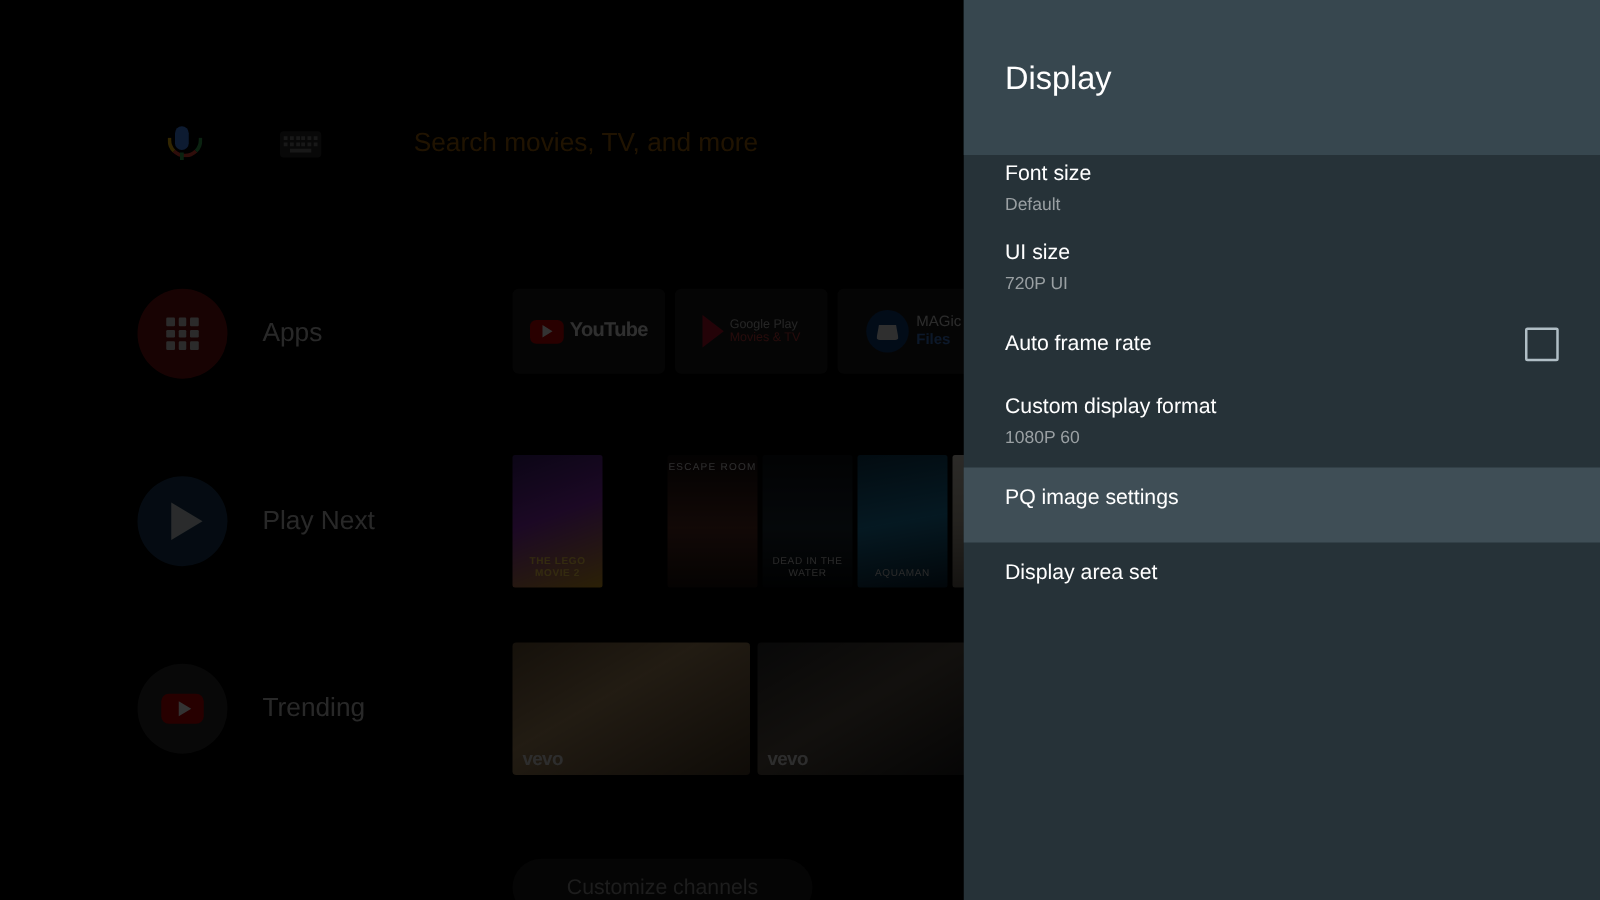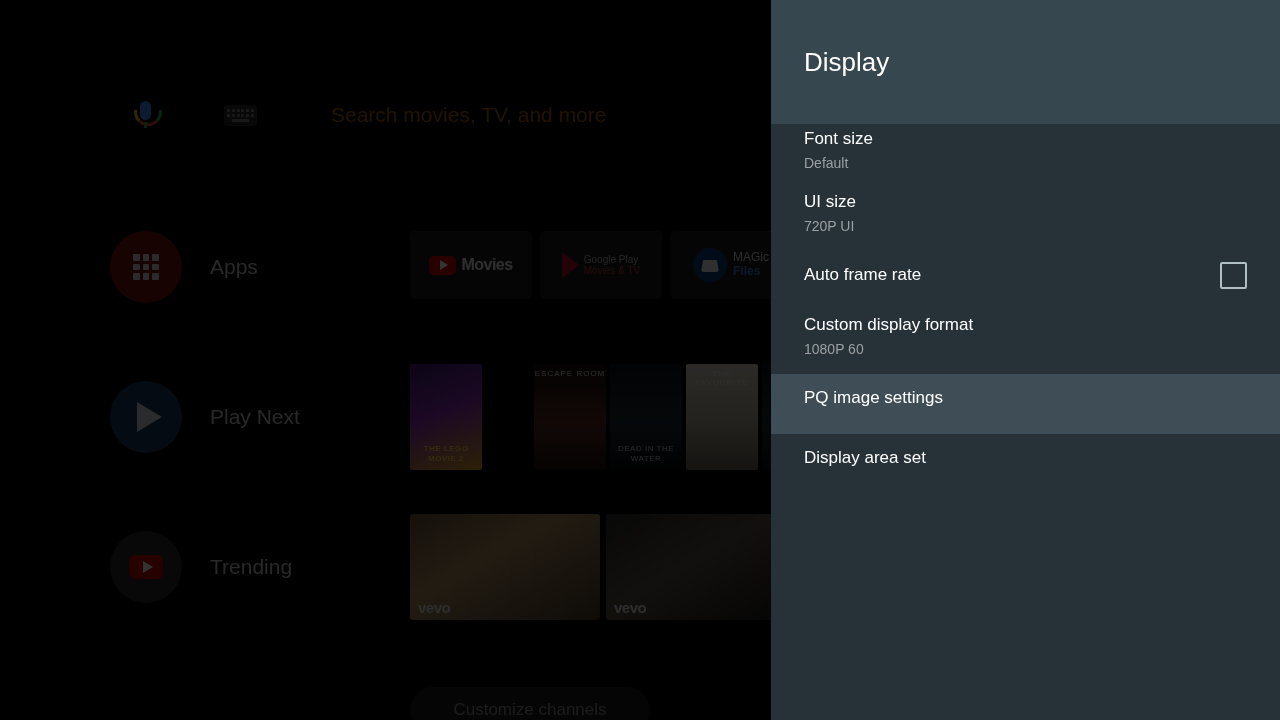--- a/index.html
+++ b/index.html
@@ -420,21 +420,21 @@
             <i></i>
           </div>
       </div>
       <div class="chan-label">Apps</div>
       <div class="tile-strip" style="top:0;">
         <div class="app-tile">
           <div class="yt-logo">
             <div class="badge">
                 <div class="tri"></div>
               </div>
-            <div class="word">Movies</div>
+            <div class="word">YouTube</div>
           </div>
         </div>
         <div class="app-tile">
           <div class="gp-logo">
             <div class="gp-tri"></div>
             <div class="gp-text">
               <div class="l1">Google Play</div>
               <div class="l2">Movies &amp; TV</div>
             </div>
           </div>
@@ -462,20 +462,23 @@
       <div class="poster-strip" style="top:-17px;">
         <div class="poster p-lego">
           <div class="ptitle">The Lego Movie 2</div>
         </div>
         <div class="poster p-escape">
           <div class="poster-top-title">Escape Room</div>
         </div>
         <div class="poster p-dead">
           <div class="ptitle">Dead in the Water</div>
         </div>
+        <div class="poster p-aqua">
+          <div class="ptitle">Aquaman</div>
+        </div>
         <div class="poster p-fav">
           <div class="poster-top-title">The Favourite</div>
         </div>
         <div class="poster p-dead"></div>
       </div>
     </div>
 
     <div class="chan-row" style="top:531px; height:72px;">
       <div class="chan-badge badge-trend">
         <div class="yt-chip">

